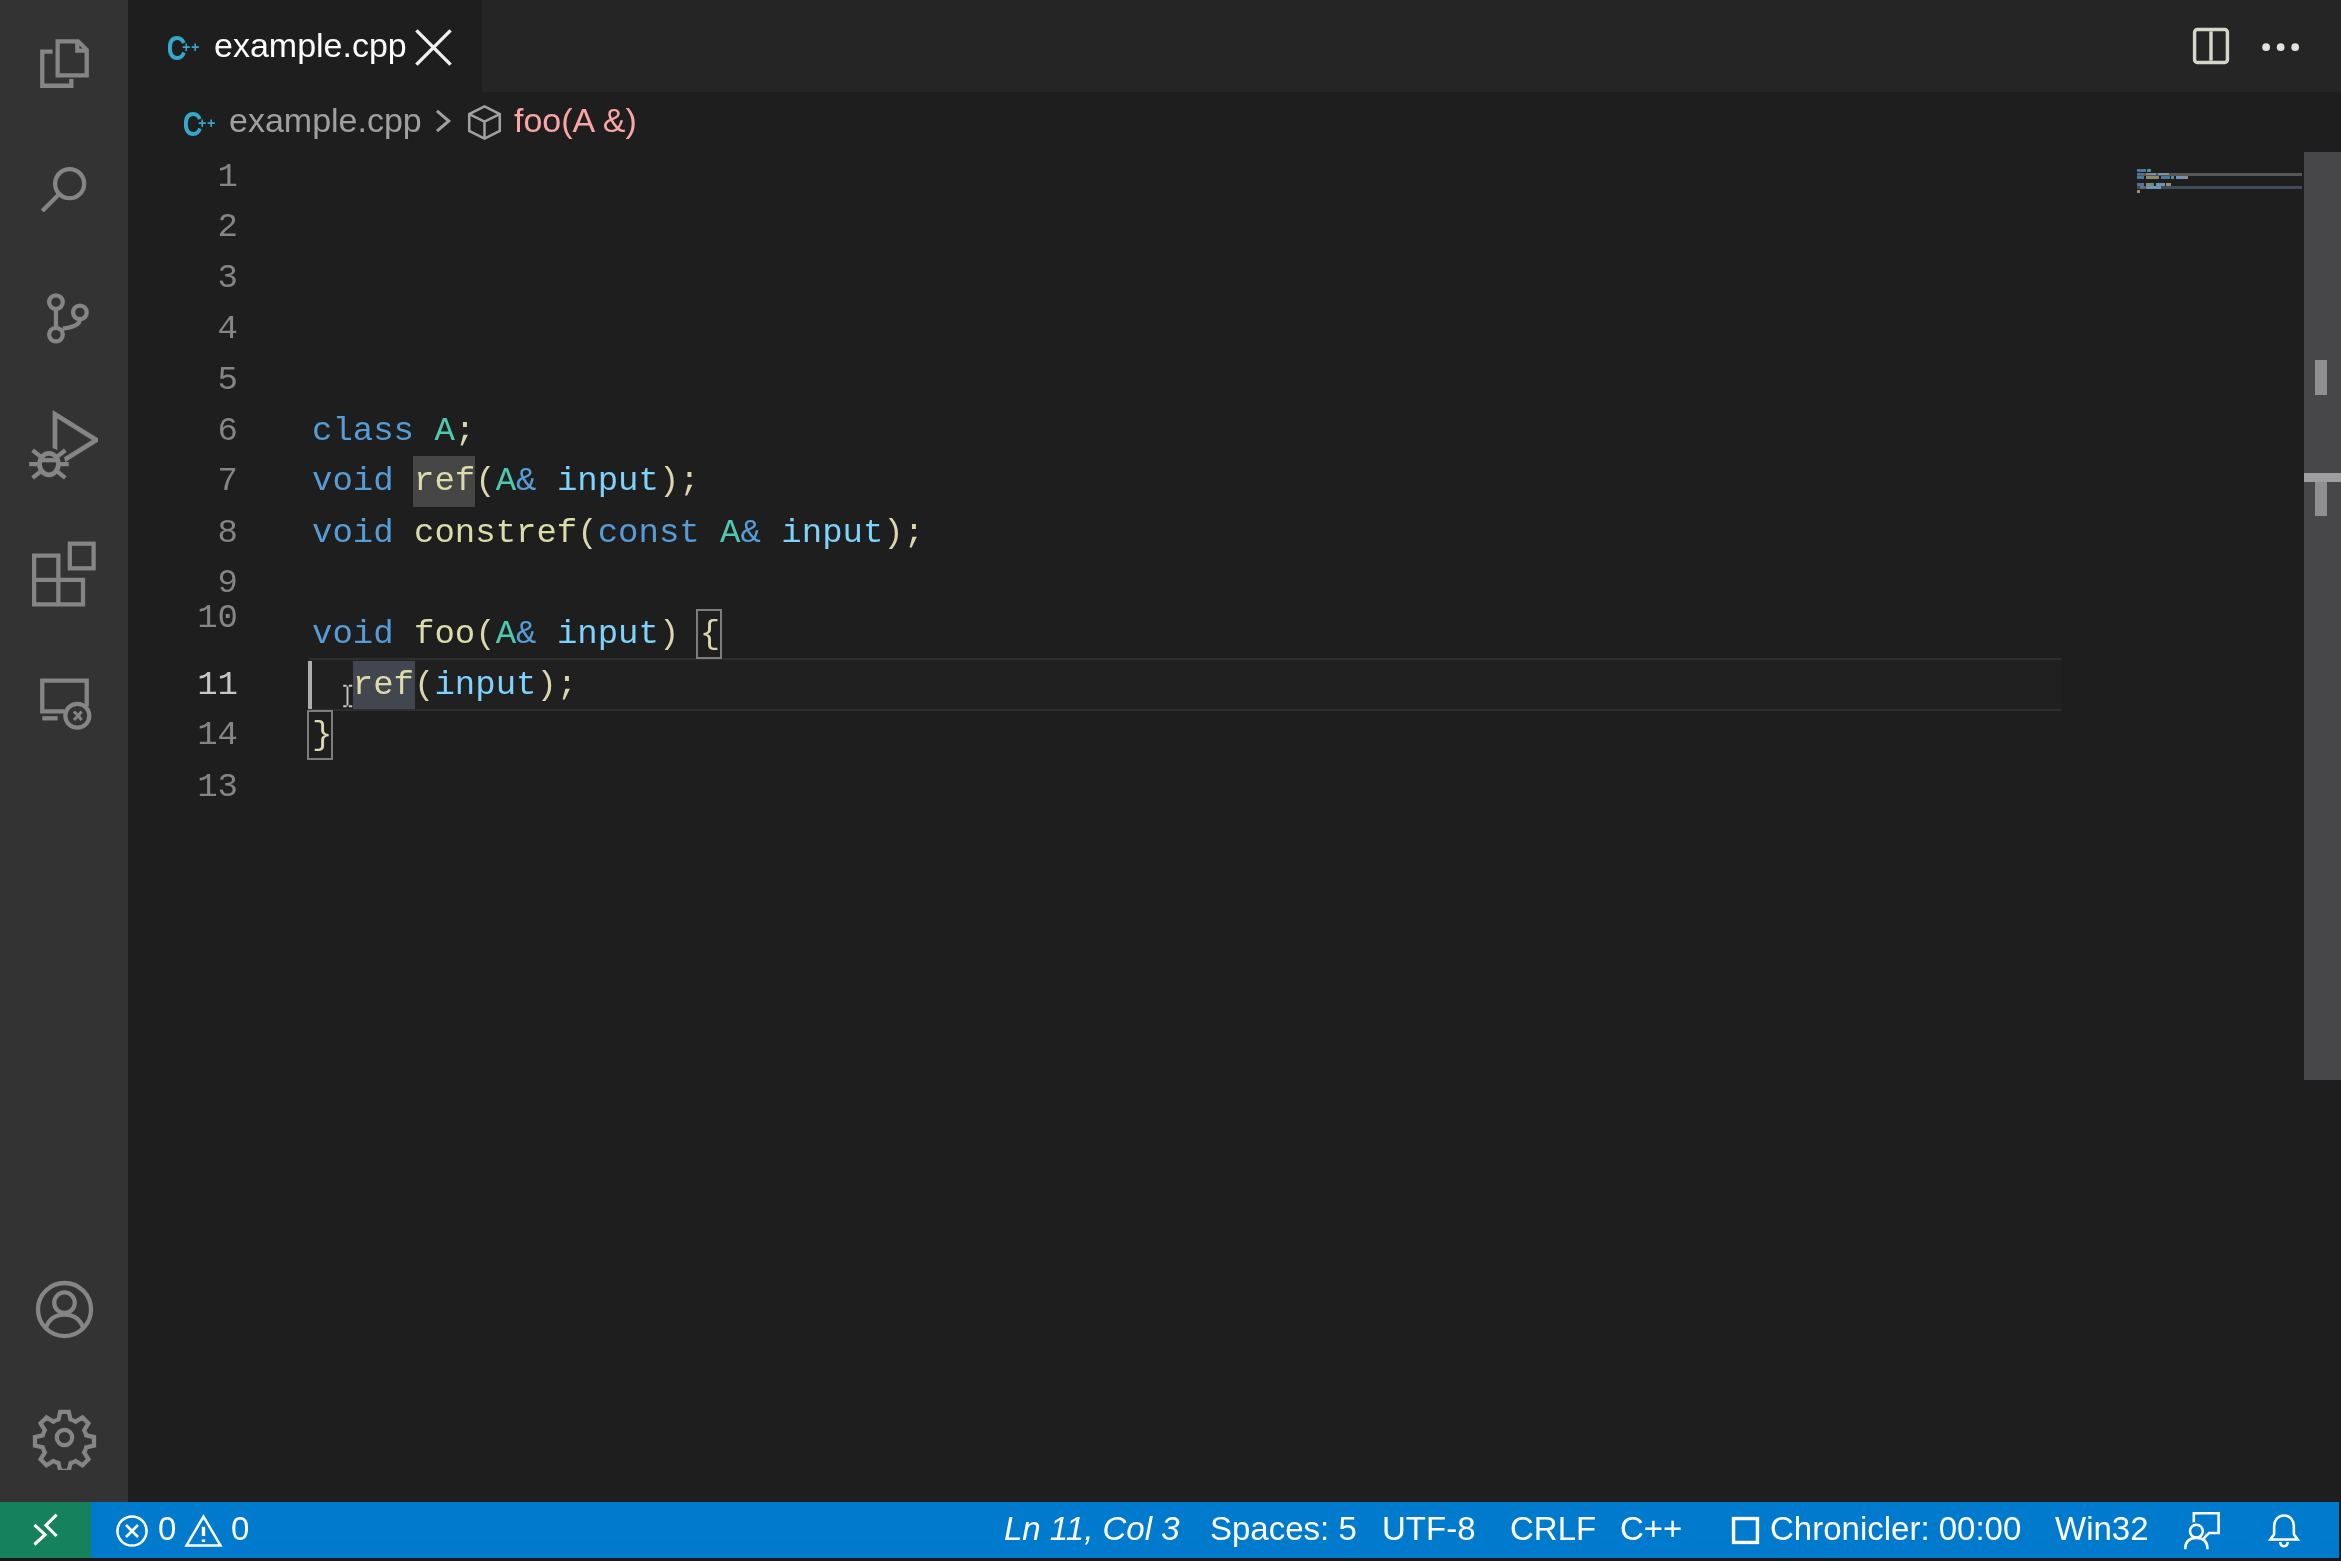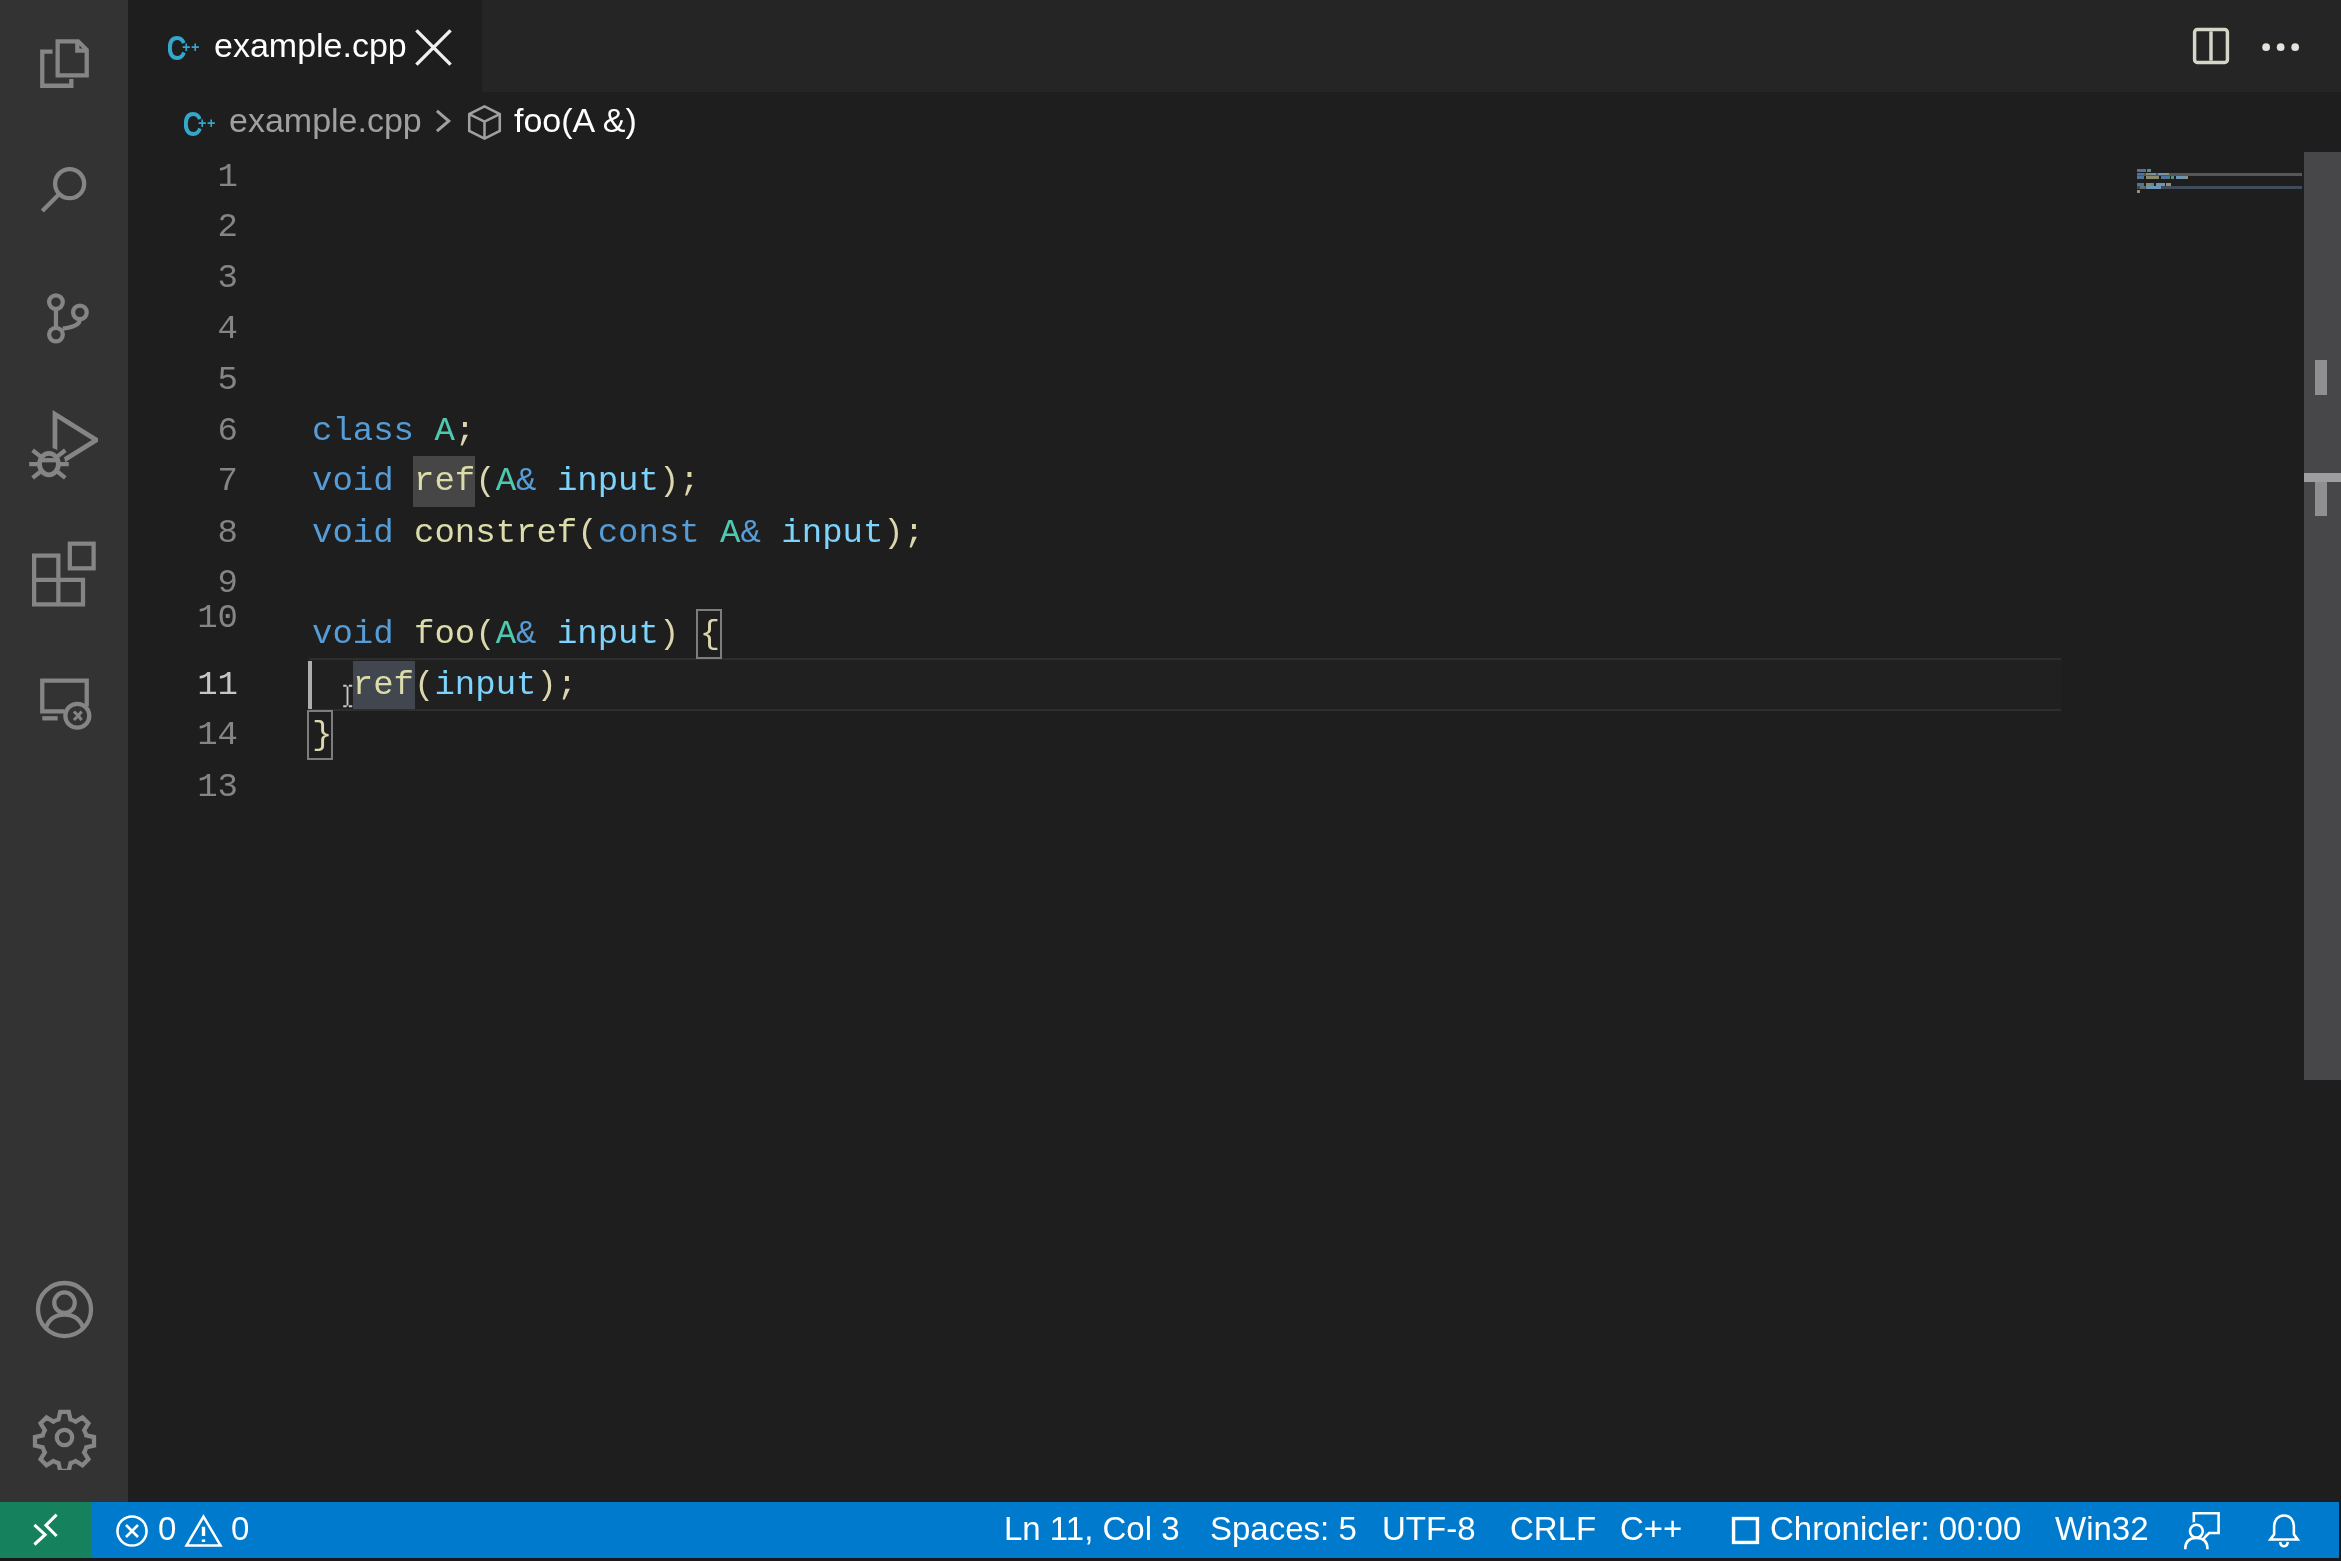--- a/index.html
+++ b/index.html
@@ -105,21 +105,21 @@
 <svg width="34" height="34" viewBox="0 0 40 40">
       <path d="M14 8 L28 20 L14 32" stroke="#a0a0a0" stroke-width="3.5" fill="none"></path>
     </svg>
   </div>
 <div class="abs" id="bc-cube" style="left:465px;top:103px;">
 <svg width="39" height="39" viewBox="0 0 46 46" fill="none" stroke="#a0a0a0" stroke-width="3">
   <path d="M23 4 L41 13 V33 L23 42 L5 33 V13 Z"></path>
   <path d="M5 13 L23 22 L41 13 M23 22 V42"></path>
 </svg>
   </div>
-<div class="abs" style="left:514px;top:92px;height:59px;line-height:57px;font-size:34px;color:#ffffff;text-align:right;">foo(A &amp;)</div>
+<div class="abs" style="left:514px;top:92px;height:59px;line-height:57px;font-size:34px;color:#fca5a5;text-align:right;">foo(A &amp;)</div>
 
 <style>
   .ln { position:absolute; left:128px; width:110px; text-align:right; height:51px; line-height:51px;
         font-family:"Liberation Mono", monospace; font-size:34px; color:#858585; }
   .cl { position:absolute; left:312px; height:51px; line-height:51px; white-space:pre;
         font-family:"Liberation Mono", monospace; font-size:34px; color:#d4d4d4; }
   .k { color:#569cd6; } .t { color:#4ec9b0; } .f { color:#dcdcaa; }
   .v { color:#7dd3fc; } .p { color:#dcd6ae; } .a { color:#569cd6; }
 </style>
 
@@ -204,21 +204,21 @@
 <svg class="abs" style="left:114px;top:1513px;" width="36" height="36" viewBox="0 0 42 42" fill="none" stroke="#ffffff" stroke-width="3">
   <circle cx="21" cy="21" r="17"></circle>
   <path d="M14 14 L28 28 M28 14 L14 28"></path>
 </svg>
 <div class="abs" style="left:158px;top:1502px;height:56px;line-height:54px;font-size:33px;color:#fff;">0</div>
 <svg class="abs" style="left:184px;top:1512px;" width="39" height="38" viewBox="0 0 46 44" fill="none" stroke="#ffffff" stroke-width="3">
   <path d="M23 5 L43 39 H3 Z"></path>
   <path d="M23 17 V28 M23 32 V35" stroke-width="4"></path>
 </svg>
 <div class="abs" style="left:231px;top:1502px;height:56px;line-height:54px;font-size:33px;color:#fff;">0</div>
-<div class="abs" style="left:1004px;top:1502px;height:56px;line-height:54px;font-size:33px;color:#fff;">Ln 11, Col 3</div>
+<div class="abs" style="left:1004px;top:1502px;height:56px;line-height:54px;font-size:33px;color:#fff;font-style:italic;">Ln 11, Col 3</div>
 <div class="abs" style="left:1210px;top:1502px;height:56px;line-height:54px;font-size:33px;color:#fff;">Spaces: 5</div>
 <div class="abs" style="left:1382px;top:1502px;height:56px;line-height:54px;font-size:33px;color:#fff;">UTF-8</div>
 <div class="abs" style="left:1510px;top:1502px;height:68px;line-height:54px;font-size:33px;color:#fff;">CRLF</div>
 <div class="abs" style="left:1620px;top:1502px;height:56px;line-height:54px;font-size:33px;color:#fff;">C++</div>
 <svg class="abs" style="left:1731px;top:1516px;" width="29" height="29" viewBox="0 0 34 34">
     <rect x="3" y="3" width="28" height="28" stroke="#ffffff" stroke-width="4" fill="none"></rect>
   </svg>
 <div class="abs" style="left:1770px;top:1502px;height:44px;line-height:54px;font-size:33px;color:#fff;">Chronicler: 00:00</div>
 <div class="abs" style="left:2055px;top:1502px;height:72px;line-height:54px;font-size:33px;color:#fff;">Win32</div>
 <svg class="abs" style="left:2181px;top:1508px;" width="41" height="43" viewBox="0 0 48 50" fill="none" stroke="#ffffff" stroke-width="3">

